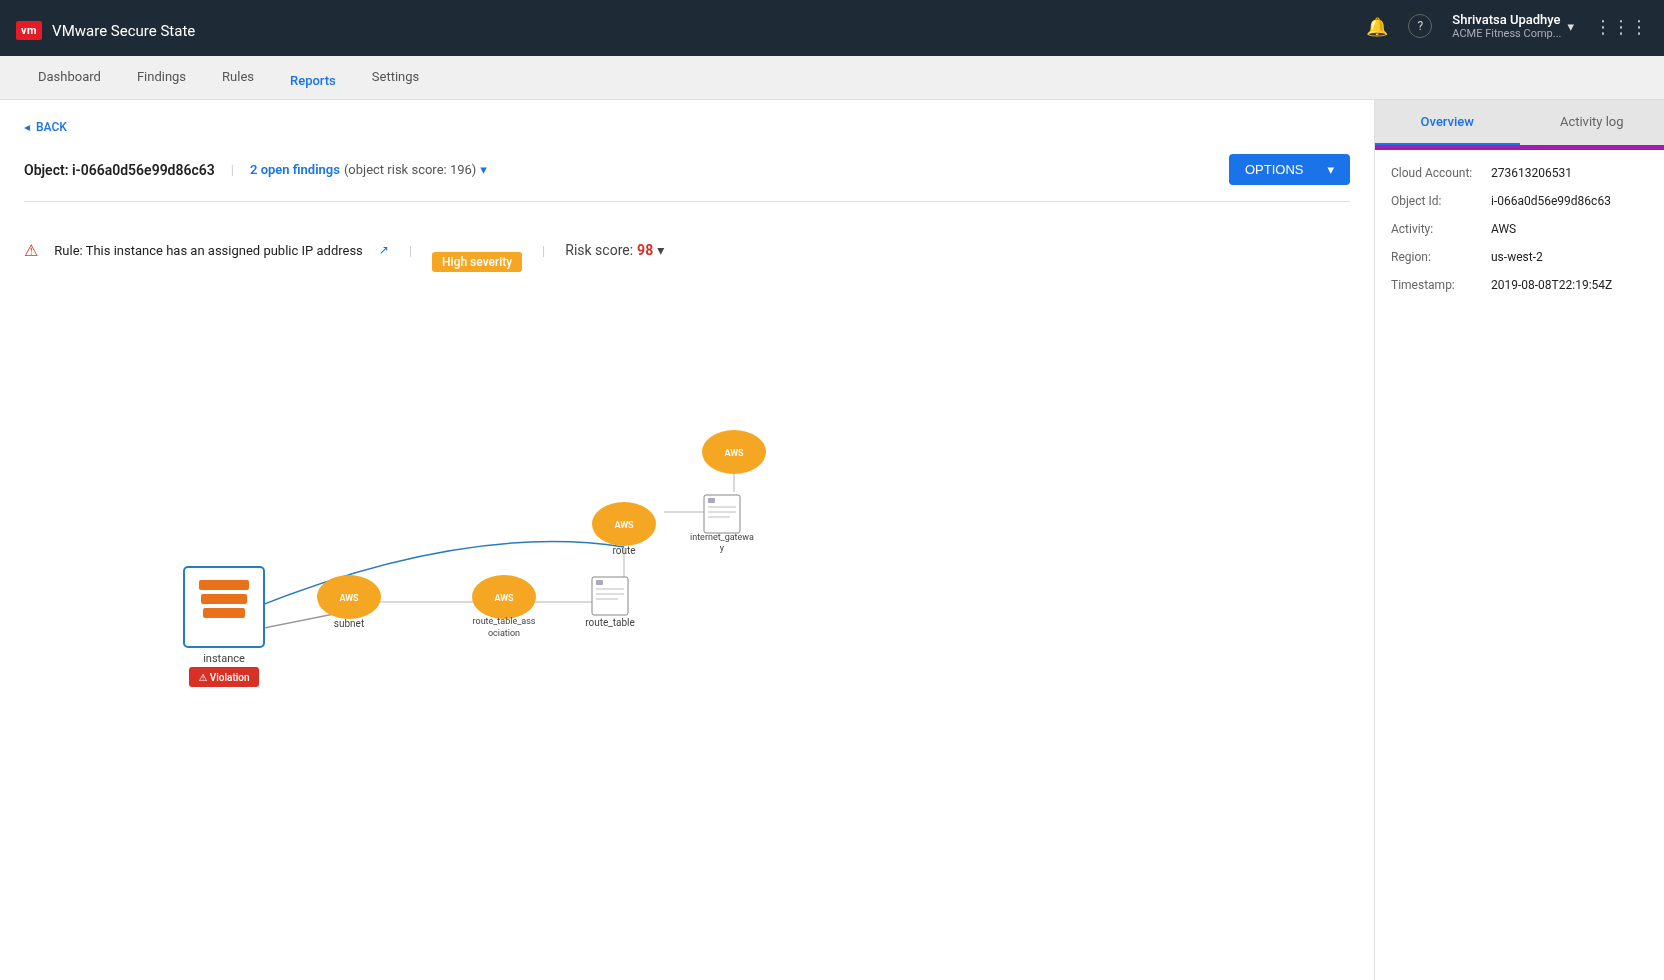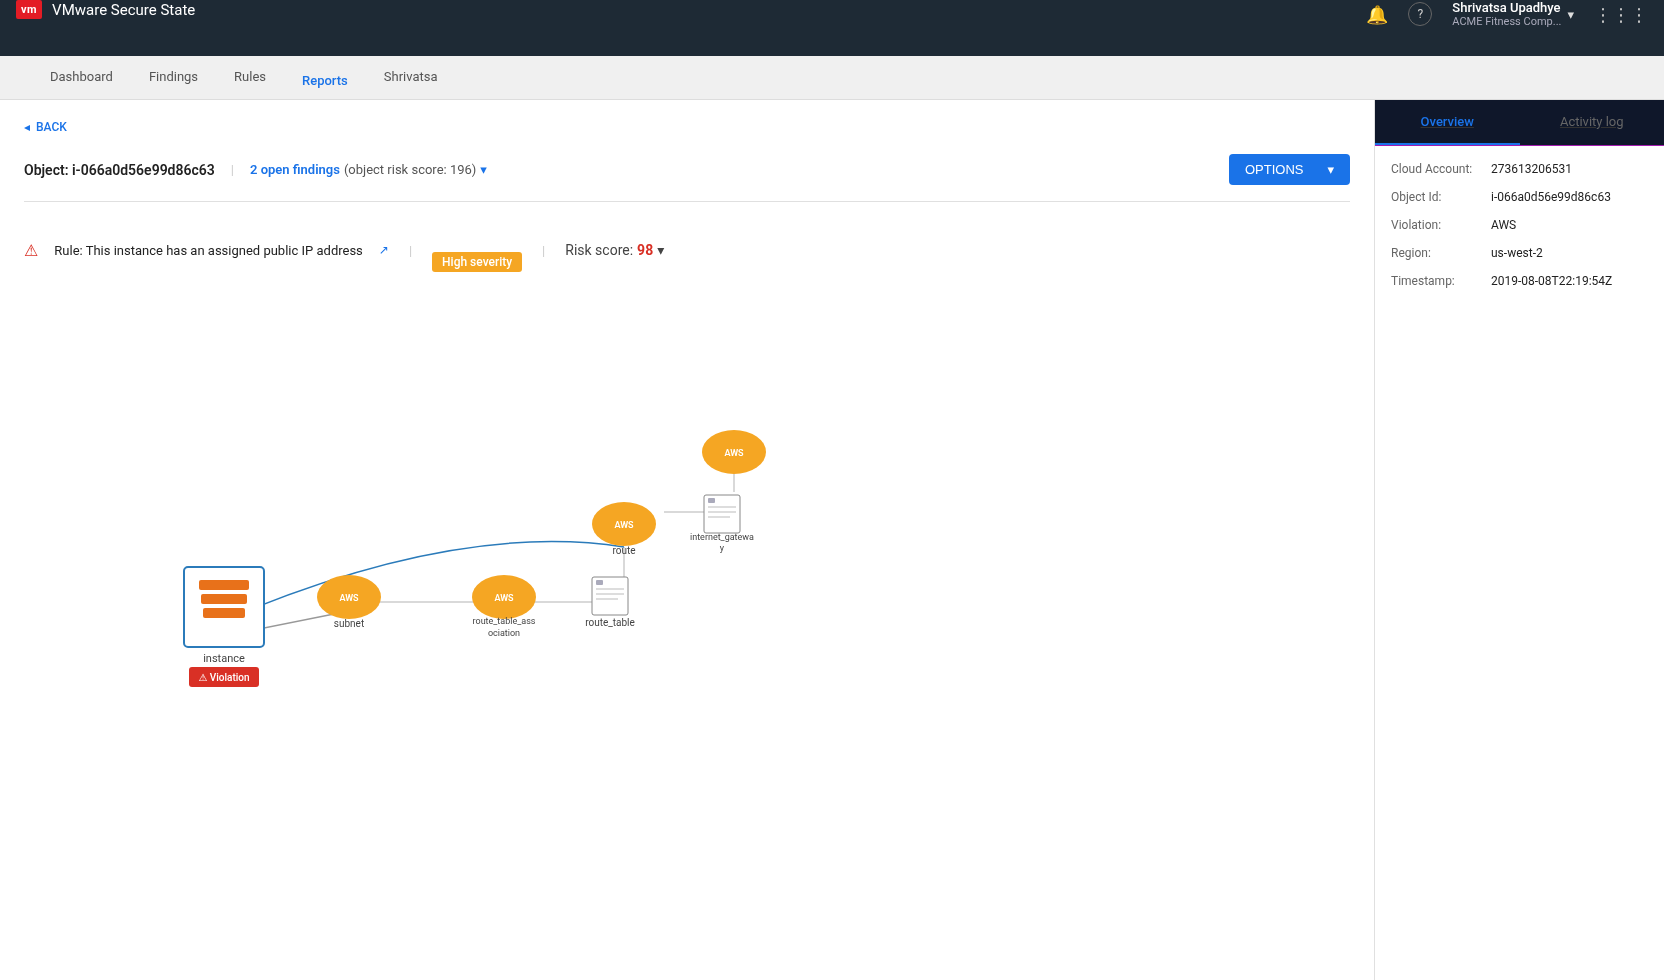--- a/index.html
+++ b/index.html
@@ -3,22 +3,22 @@
   <meta charset="utf-8">
   <style>
     * { box-sizing: border-box; margin: 0; padding: 0; }
     body { font-family: -apple-system, BlinkMacSystemFont, 'Segoe UI', Roboto, sans-serif; font-size: 13px; background: #f5f5f5; color: #333; }
 
     
     .topbar {
       background: #1e2a35;
       height: 56px;
       display: flex;
-      align-items: flex-start;
-      padding: 0 16px;
+      align-items: flex-end;
+      padding: 16px 16px;
       justify-content: space-between;
     }
     .topbar-left { display: flex; align-items: center; gap: 10px; }
     .vm-logo {
       background: #e31c25;
       color: white;
       font-weight: bold;
       font-size: 11px;
       padding: 3px 5px;
       border-radius: 2px;
@@ -31,21 +31,21 @@
     .user-info .name { font-weight: 500; color: white; }
     .user-info .company { color: #aab; font-size: 11px; }
     .user-details { display: flex; flex-direction: column; }
     .grid-icon { color: #ccc; font-size: 18px; cursor: pointer; }
 
     
     .mainnav {
       background: #f0f0f0;
       border-bottom: 1px solid #ddd;
       display: flex;
-      padding: 0 32px;
+      padding: 0 20px;
       height: 44px;
       align-items: center;
     }
     .mainnav a {
       text-decoration: none;
       color: #555;
       padding: 0 18px;
       height: 44px;
       display: flex;
       align-items: center;
@@ -159,23 +159,22 @@
     .right-panel {
       width: 290px;
       background: white;
       border-left: 1px solid #e0e0e0;
       display: flex;
       flex-direction: column;
     }
 
     .right-tabs {
       display: flex;
-      border-bottom: 1px solid #a21caf;
-      background: #0f172a;
-      text-decoration: underline;
+      border-bottom: 5px solid #a21caf;
+      background: #e5e5e5;
     }
     .right-tab {
       flex: 1;
       padding: 14px 12px;
       text-align: center;
       font-size: 13px;
       color: #666;
       cursor: pointer;
       border-bottom: 2px solid transparent;
     }
@@ -226,21 +225,21 @@
     </div>
     <span class="grid-icon">⋮⋮⋮</span>
   </div>
 </header>
 
 <nav class="mainnav">
   <a>Dashboard</a>
   <a>Findings</a>
   <a>Rules</a>
   <a class="active">Reports</a>
-  <a>Shrivatsa</a>
+  <a>Settings</a>
 </nav>
 
 <div class="content">
 
   <div class="main-panel">
 
     <div class="back-btn">
       <span>◂</span>
       <span>BACK</span>
     </div>
@@ -341,21 +340,21 @@
     <div class="right-content">
       <div class="detail-row">
         <span class="detail-label">Cloud Account:</span>
         <span class="detail-value">273613206531</span>
       </div>
       <div class="detail-row">
         <span class="detail-label">Object Id:</span>
         <span class="detail-value">i-066a0d56e99d86c63</span>
       </div>
       <div class="detail-row">
-        <span class="detail-label">Violation:</span>
+        <span class="detail-label">Activity:</span>
         <span class="detail-value">AWS</span>
       </div>
       <div class="detail-row">
         <span class="detail-label">Region:</span>
         <span class="detail-value">us-west-2</span>
       </div>
       <div class="detail-row">
         <span class="detail-label">Timestamp:</span>
         <span class="detail-value">2019-08-08T22:19:54Z</span>
       </div>

